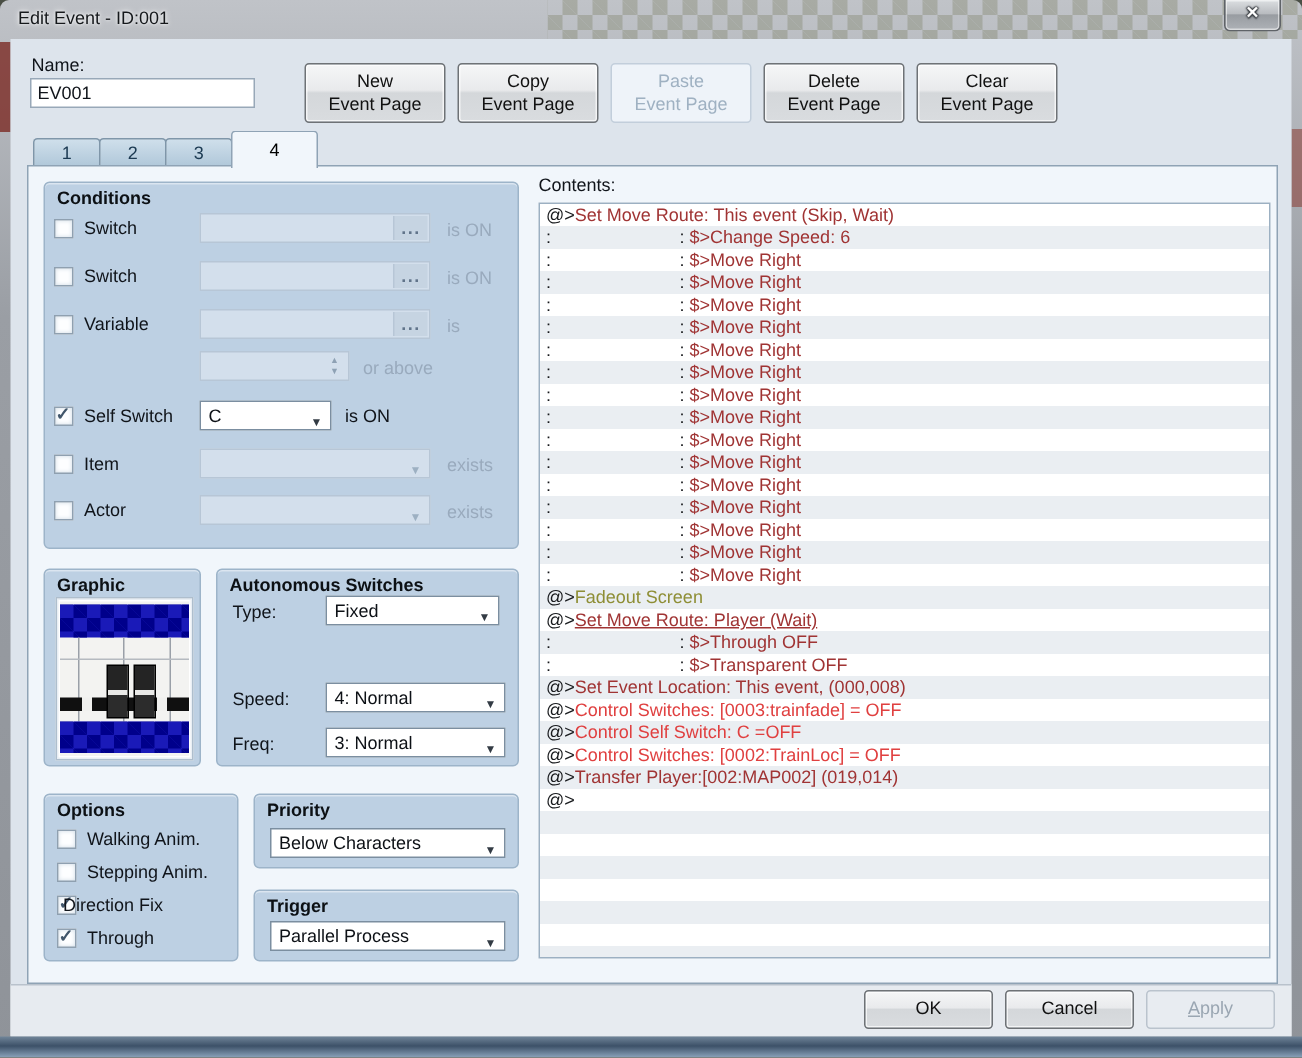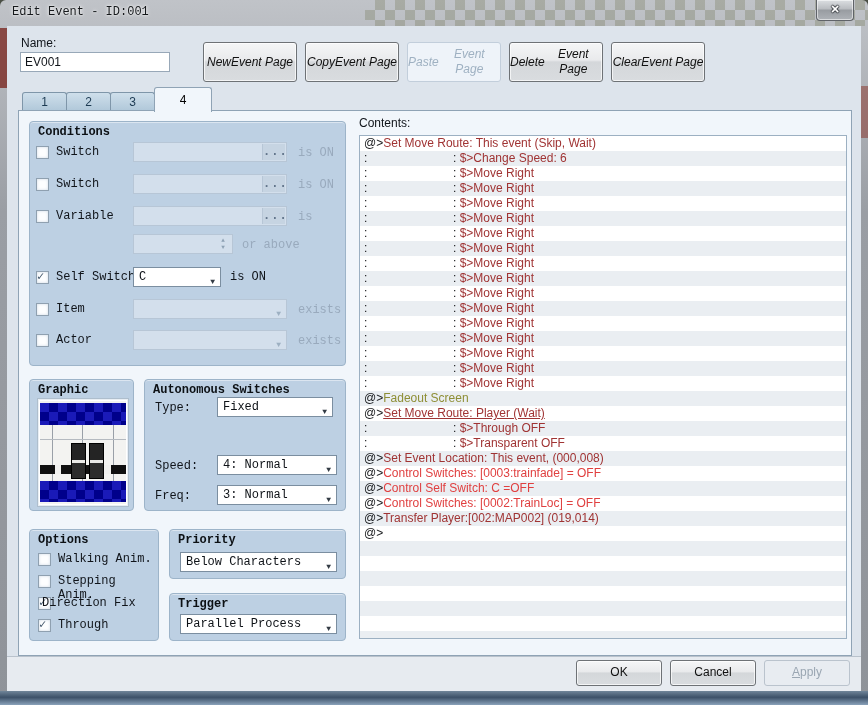--- a/index.html
+++ b/index.html
@@ -5,51 +5,51 @@
   html,body{margin:0;padding:0;background:#4a4f45;}
   .win{position:relative;width:868px;height:705px;font-family:"Liberation Sans",sans-serif;font-size:12px;
        background:linear-gradient(180deg,#c0c3c8,#9a9ea4 30%,#8f9399);border-radius:6px 6px 0 0;overflow:hidden;}
   
   .titlebar{position:absolute;left:0;top:0;right:0;height:26px;}
   .titlebar .checker{position:absolute;top:0;right:0;width:58%;height:100%;opacity:.28;
        background-image:linear-gradient(45deg,#6b6f4a 25%,transparent 25% 75%,#6b6f4a 75%),
                         linear-gradient(45deg,#6b6f4a 25%,transparent 25% 75%,#6b6f4a 75%);
        background-position:0 0,10px 10px;background-size:20px 20px;}
   .title-text{position:absolute;left:12px;top:5px;color:#15181b;
-       text-shadow:0 0 4px rgba(255,255,255,.95),0 0 2px rgba(255,255,255,.9);font-family:Liberation Mono, monospace;}
+       text-shadow:0 0 4px rgba(255,255,255,.95),0 0 2px rgba(255,255,255,.9);}
   .close-btn{position:absolute;right:14px;top:0;width:36px;height:20px;border:1px solid #5f6368;border-top:none;
        border-radius:0 0 4px 4px;background:linear-gradient(#dcdfe2,#b9bcc0 45%,#989ca1 50%,#aeb2b7);
        box-shadow:inset 0 0 0 1px rgba(255,255,255,.55);text-align:center;line-height:19px;color:#fff;
        font-weight:bold;font-size:11px;cursor:default;
        text-shadow:0 1px 1px #42464b,0 -1px 1px #42464b,1px 0 1px #42464b,-1px 0 1px #42464b;}
   .patch-l{position:absolute;left:0;top:28px;width:7px;height:60px;background:#7c2b24;opacity:.8;}
   .patch-r{position:absolute;right:0;top:86px;width:7px;height:52px;background:#8a3a32;opacity:.55;}
   .bottombar{position:absolute;left:0;right:0;bottom:0;height:14px;
        background:linear-gradient(180deg,#708599,#3d5168 45%,#8aa2ba);}
   
   .client{position:absolute;left:7px;right:7px;top:26px;bottom:14px;background:#dde4ec;}
   .name-label{position:absolute;left:14px;top:10px;color:#10141a;}
   .name-input{position:absolute;left:13px;top:26px;width:150px;height:20px;border:1px solid #98a8b8;background:#fff;
        padding:0 4px;font:inherit;box-sizing:border-box;color:#10141a;}
-  .pgbtn{position:absolute;top:16px;width:92px;height:38px;display:flex;flex-direction:row;align-items:center;
+  .pgbtn{position:absolute;top:16px;width:92px;height:38px;display:flex;flex-direction:column;align-items:center;
        justify-content:center;line-height:15px;text-align:center;border:1px solid #6e7276;border-radius:3px;
        background:linear-gradient(#f5f6f7,#e9eaec 45%,#d4d7da 50%,#d9dcdf);
-       box-shadow:inset 0 0 0 1px rgba(255,255,255,.7);color:#111;cursor:default;font-style:italic;}
+       box-shadow:inset 0 0 0 1px rgba(255,255,255,.7);color:#111;cursor:default;}
   .pgbtn.disabled{border-color:#c2cedb;background:#eef3f9;box-shadow:none;color:#9fb1c2;}
   .pb1{left:196px}.pb2{left:298px}.pb3{left:400px}.pb4{left:502px}.pb5{left:604px}
   
   .tab{position:absolute;top:66px;height:19px;width:43px;line-height:19px;text-align:center;border:1px solid #7f96a9;
        border-bottom:none;border-radius:3px 3px 0 0;background:linear-gradient(#cfdfeb,#aec6d8);color:#1c3a52;z-index:0;cursor:default;}
   .t1{left:15px}.t2{left:59px}.t3{left:103px}
   .tab.active{left:147px;top:61px;height:24px;width:56px;line-height:24px;background:#f1f6fb;color:#000;z-index:3;border-color:#8fa3b5;}
   .tabpage{position:absolute;left:11px;top:84px;width:834px;height:546px;background:#f1f6fb;border:1px solid #8fa3b5;
        box-sizing:border-box;z-index:1;}
   
   .panel{position:absolute;background:#bdd0e3;border:1px solid #9db4c9;border-radius:4px;box-sizing:border-box;
-       box-shadow:inset 0 1px 0 rgba(255,255,255,.45);font-family:Liberation Mono, monospace;}
+       box-shadow:inset 0 1px 0 rgba(255,255,255,.45);}
   .ptitle{position:absolute;left:8px;top:3px;font-weight:bold;color:#0c1014;}
   .p-cond{left:10px;top:10px;width:317px;height:245px;}
   .p-graph{left:10px;top:268px;width:105px;height:132px;}
   .p-auto{left:125px;top:268px;width:202px;height:132px;}
   .p-opts{left:10px;top:418px;width:130px;height:112px;}
   .p-prio{left:150px;top:418px;width:177px;height:50px;}
   .p-trig{left:150px;top:482px;width:177px;height:48px;}
   
   .cb{position:absolute;width:13px;height:13px;background:#fdfeff;border:1px solid #8fa0b0;
        box-shadow:inset 0 0 3px #cfdbe5;box-sizing:border-box;}

